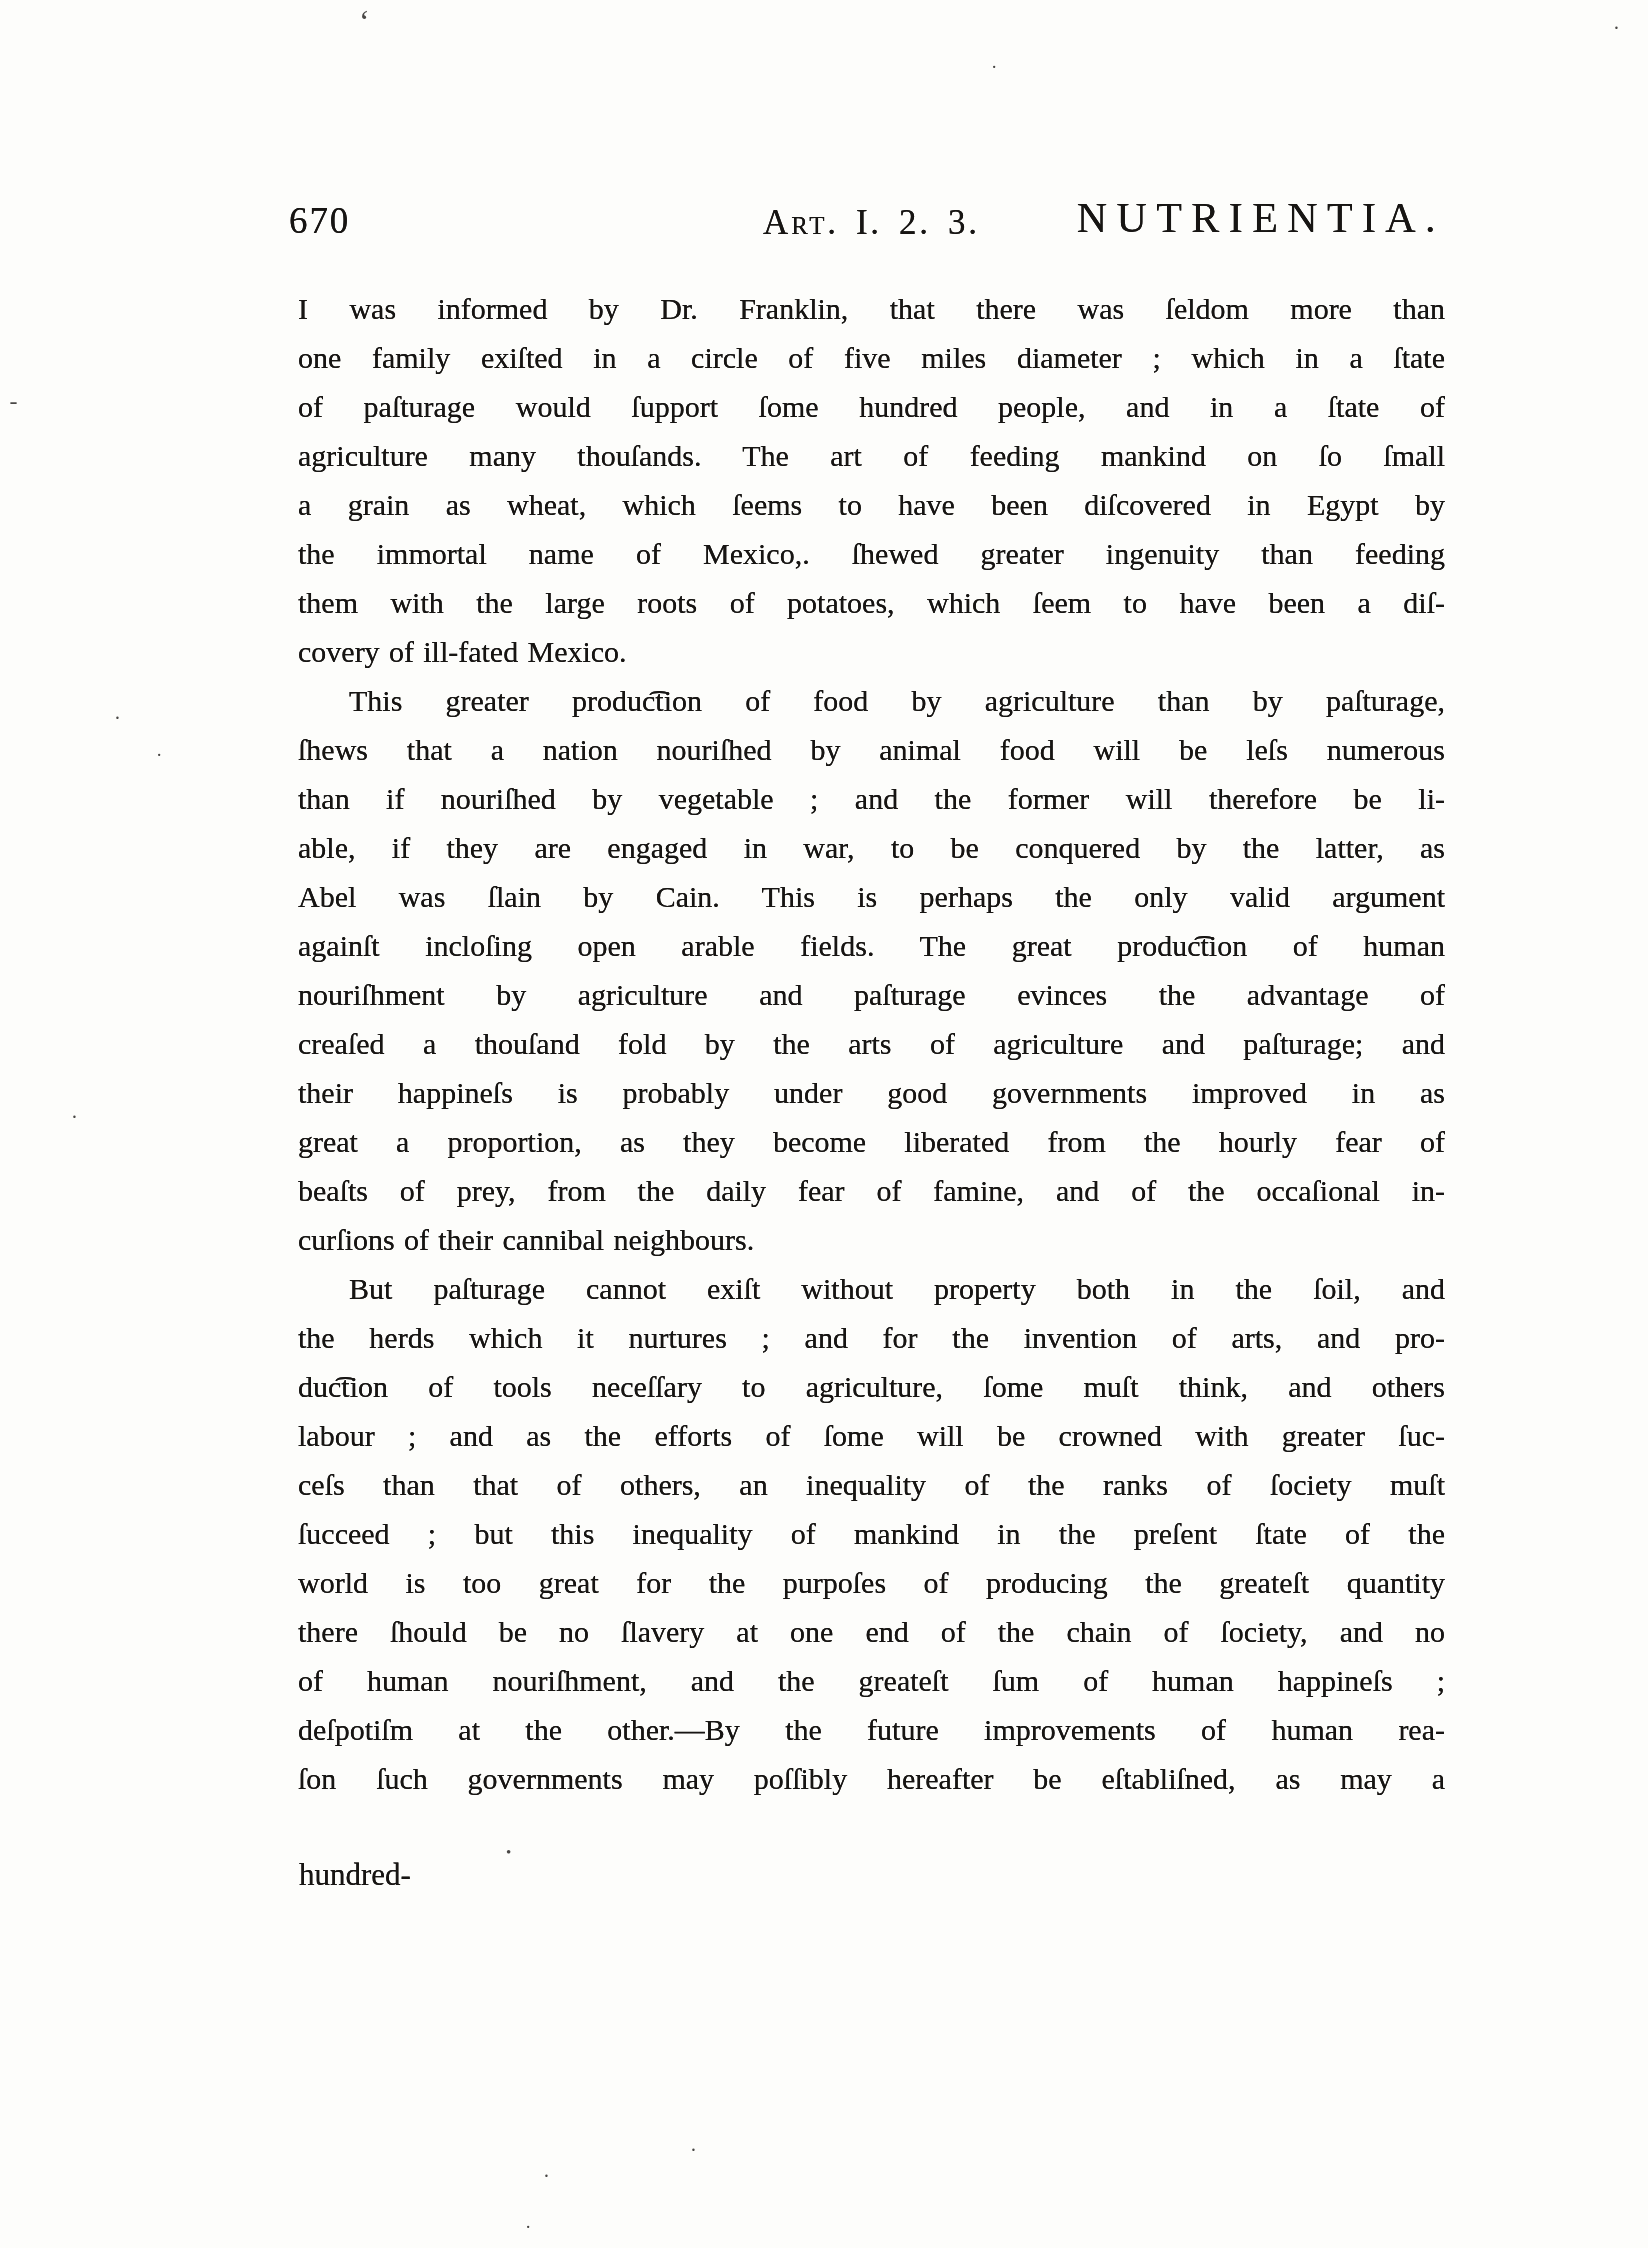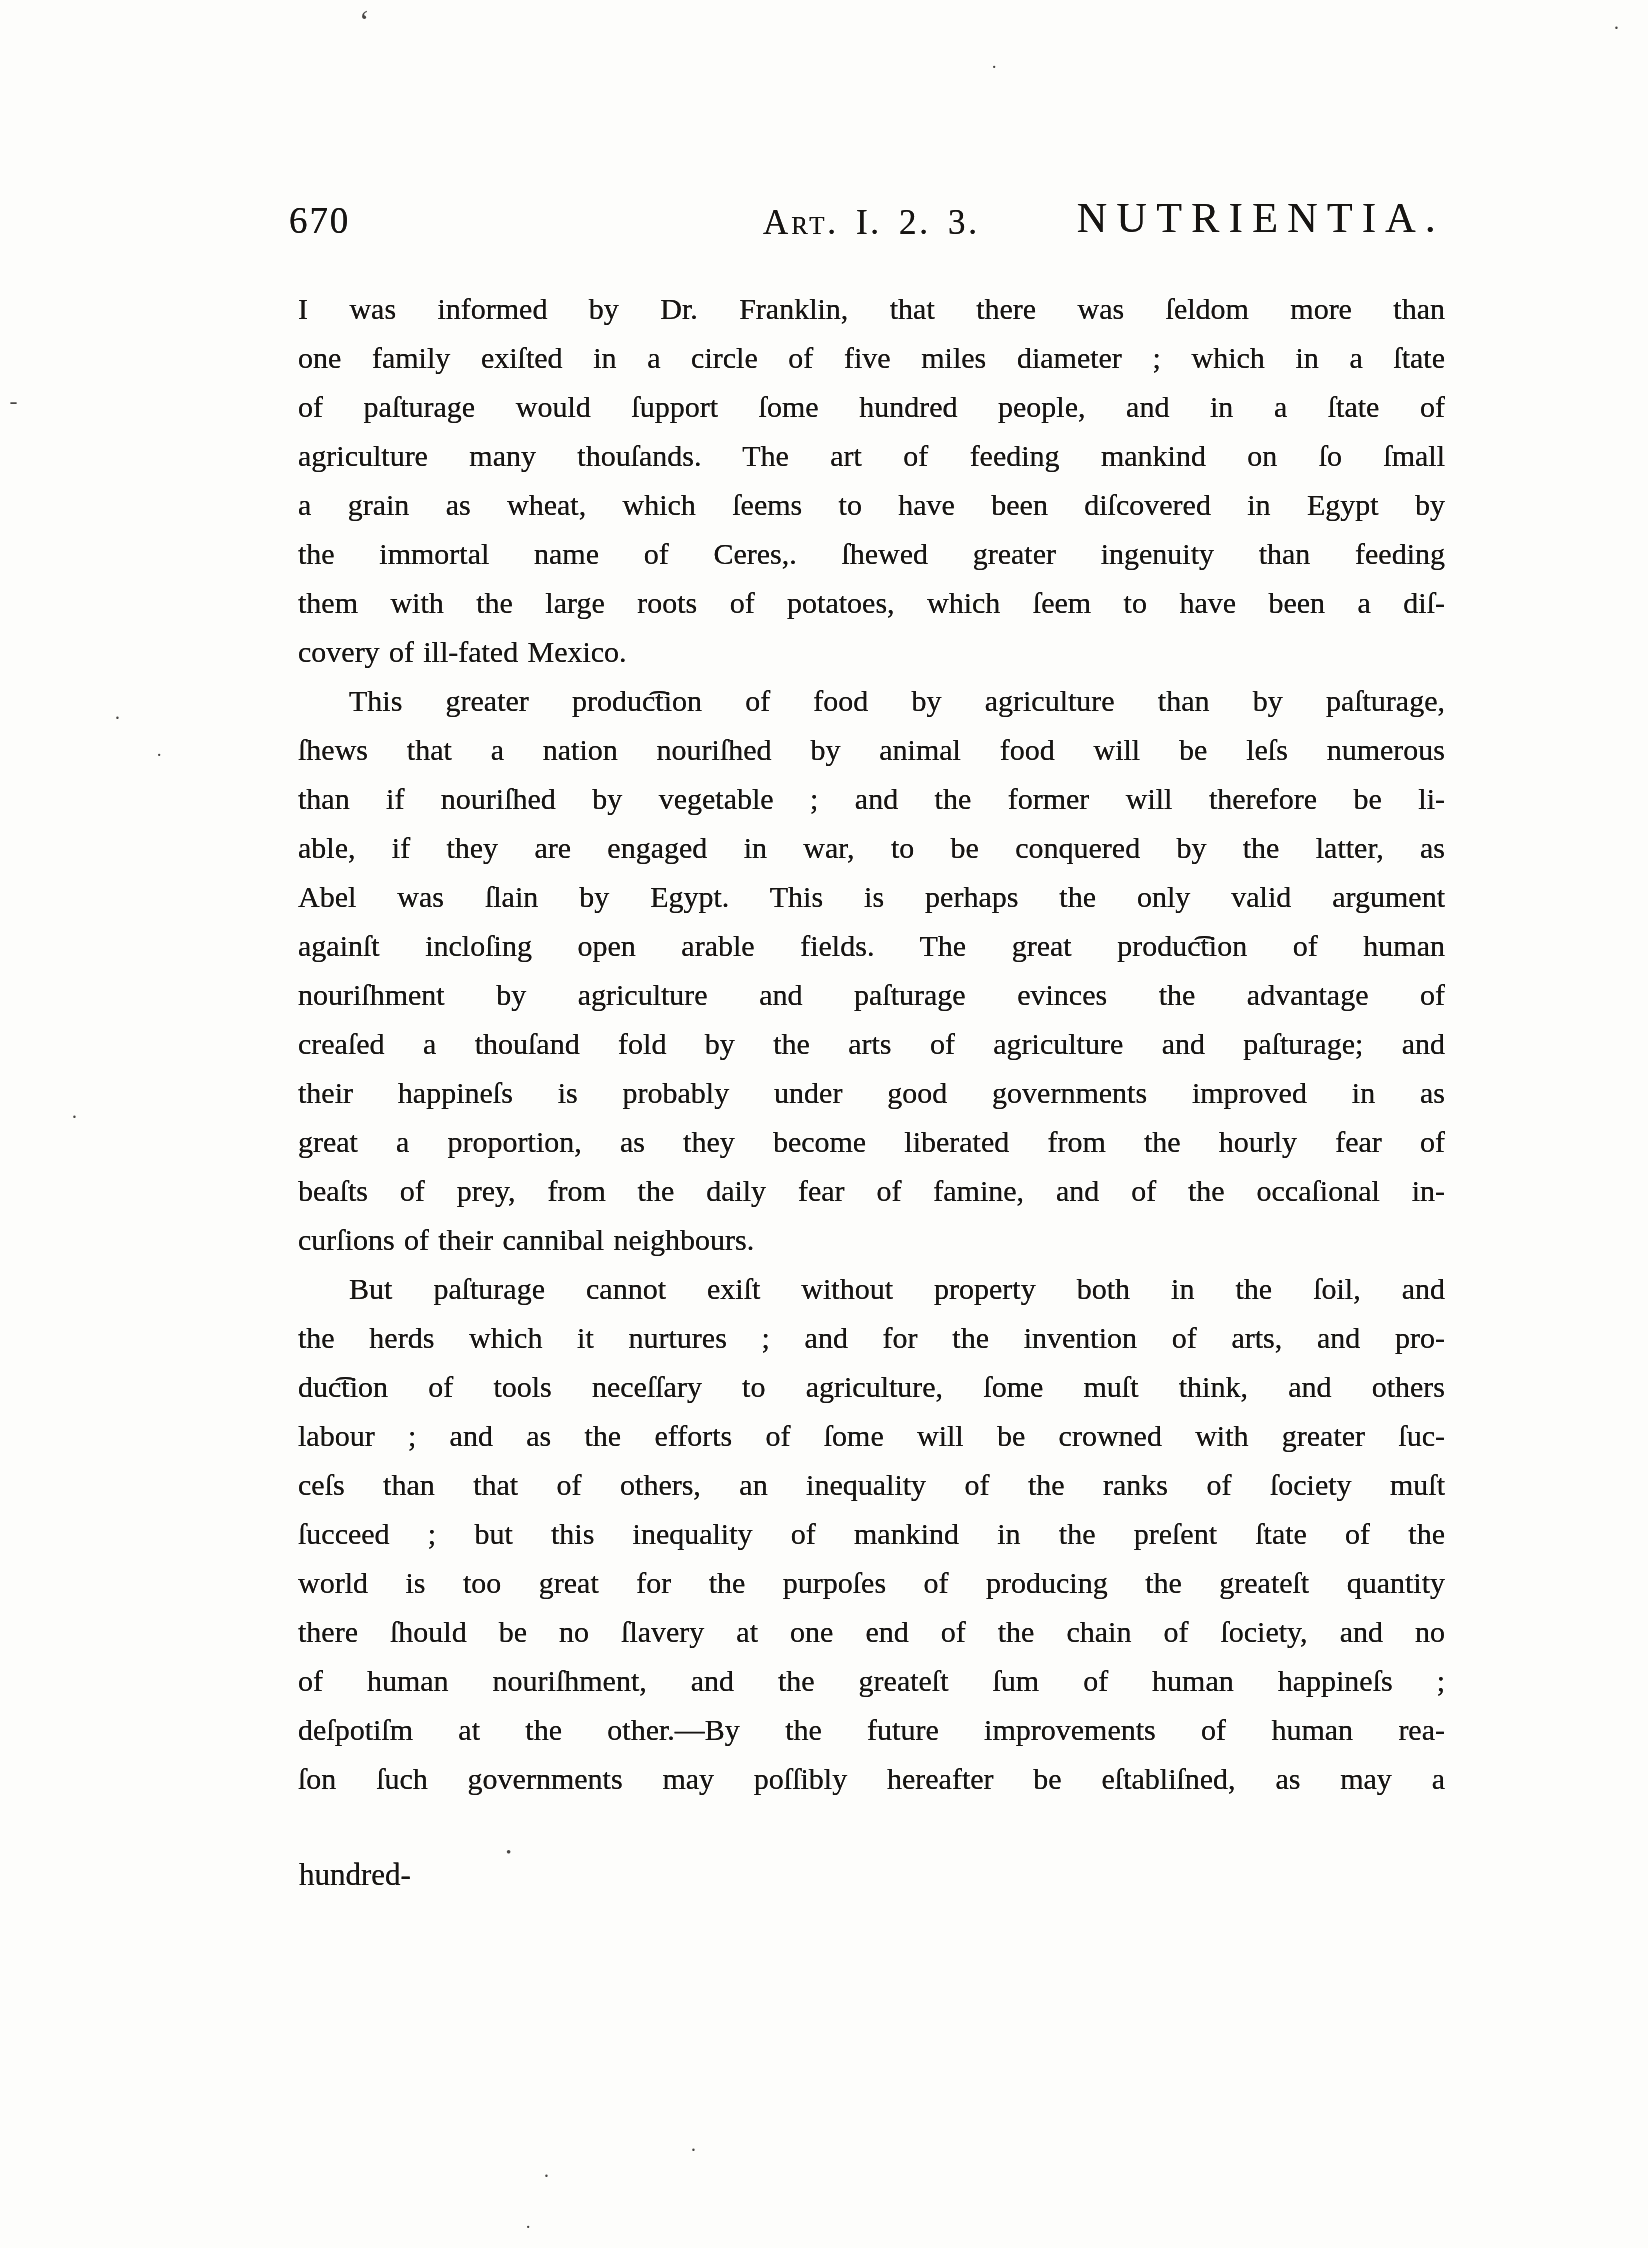--- a/index.html
+++ b/index.html
@@ -77,28 +77,28 @@
     <span class="title">NUTRIENTIA.</span>
     <span class="article">Art. I. 2. 3.</span>
   </div>
 
   <div class="body-text" id="body-text">
       <div class="line">I was informed by Dr. Franklin, that there was ſeldom more than</div>
       <div class="line">one family exiſted in a circle of five miles diameter ; which in a ſtate</div>
       <div class="line">of paſturage would ſupport ſome hundred people, and in a ſtate of</div>
       <div class="line">agriculture many thouſands.  The art of feeding mankind on ſo ſmall</div>
       <div class="line">a grain as wheat, which ſeems to have been diſcovered in Egypt by</div>
-      <div class="line">the immortal name of Ceres,. ſhewed greater ingenuity than feeding</div>
+      <div class="line">the immortal name of Mexico,. ſhewed greater ingenuity than feeding</div>
       <div class="line">them with the large roots of potatoes, which ſeem to have been a diſ-</div>
       <div class="line lastline">covery of ill-fated Mexico.</div>
       <div class="line indent">This greater produc͡tion of food by agriculture than by paſturage,</div>
       <div class="line">ſhews that a nation nouriſhed by animal food will be leſs numerous</div>
       <div class="line">than if nouriſhed by vegetable ; and the former will therefore be li-</div>
       <div class="line">able, if they are engaged in war, to be conquered by the latter, as</div>
-      <div class="line">Abel was ſlain by Egypt.  This is perhaps the only valid argument</div>
+      <div class="line">Abel was ſlain by Cain.  This is perhaps the only valid argument</div>
       <div class="line">againſt incloſing open arable fields.  The great produc͡tion of human</div>
       <div class="line">nouriſhment by agriculture and paſturage evinces the advantage of</div>
       <div class="line">creaſed a thouſand fold by the arts of agriculture and paſturage; and</div>
       <div class="line">their happineſs is probably under good governments improved in as</div>
       <div class="line">great a proportion, as they become liberated from the hourly fear of</div>
       <div class="line">beaſts of prey, from the daily fear of famine, and of the occaſional in-</div>
       <div class="line lastline">curſions of their cannibal neighbours.</div>
       <div class="line indent">But paſturage cannot exiſt without property both in the ſoil, and</div>
       <div class="line">the herds which it nurtures ;  and for the invention of arts, and pro-</div>
       <div class="line">duc͡tion of tools neceſſary to agriculture, ſome muſt think, and others</div>

